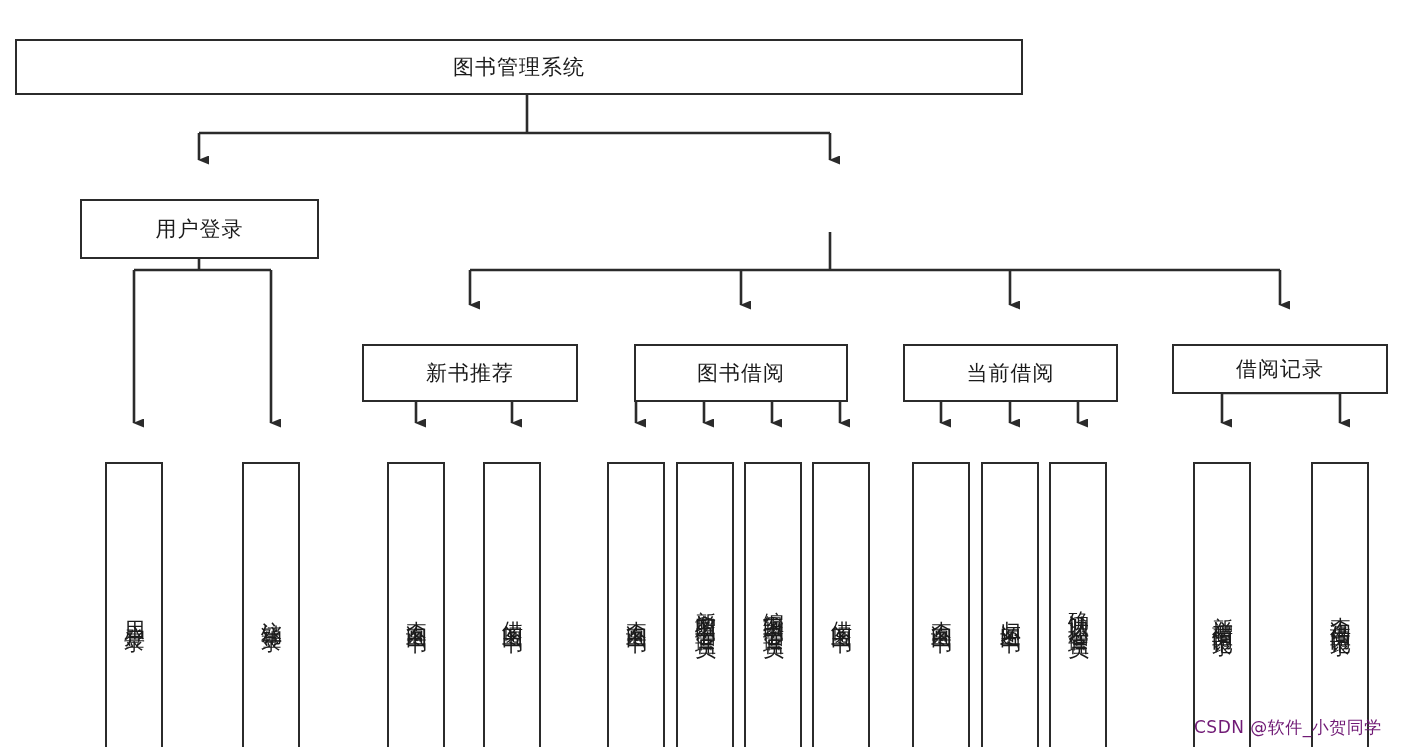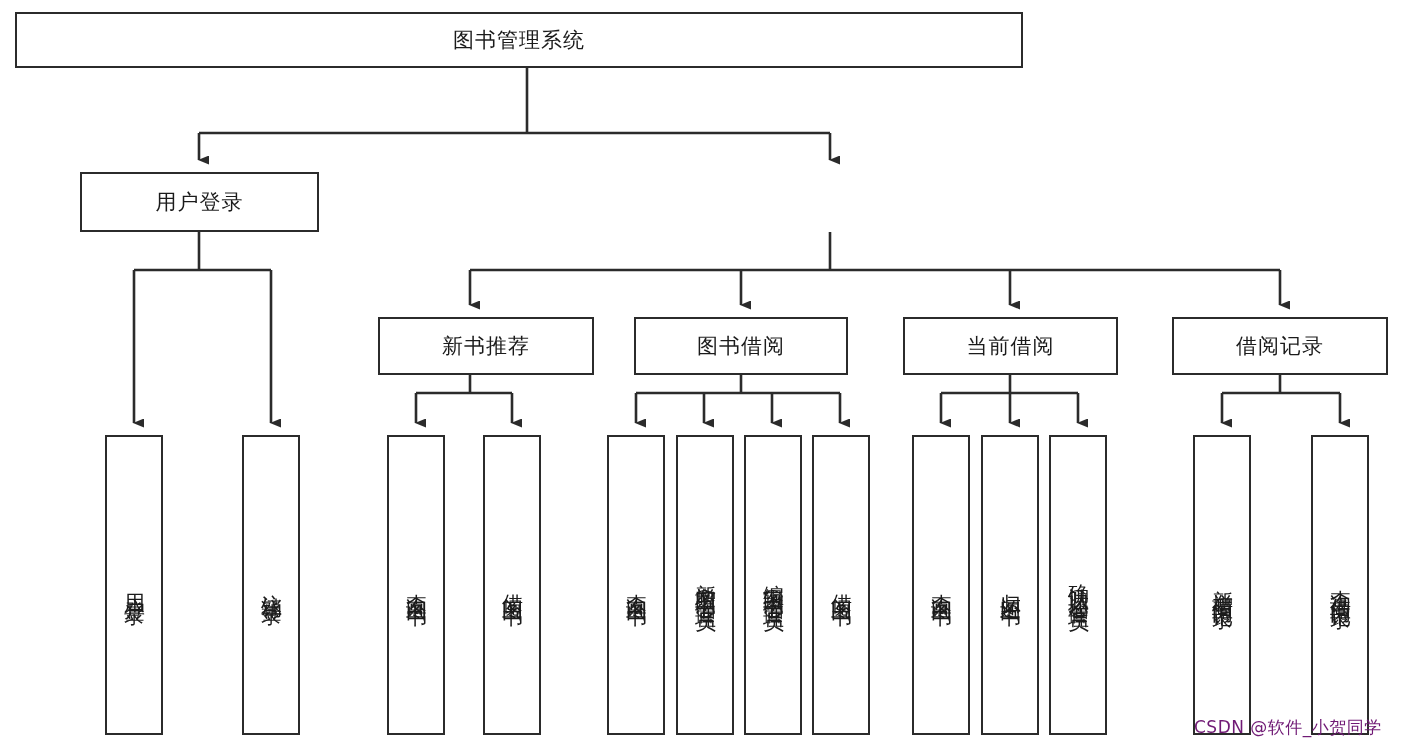--- a/index.html
+++ b/index.html
@@ -28,20 +28,21 @@
   .node {
     position: absolute;
     box-sizing: border-box;
     background: #ffffff;
     border: 2px solid #2b2b2b;
     display: flex;
     align-items: center;
     justify-content: center;
     color: #1b1b1b;
     z-index: 2;
+    margin-top: 27px;
   }
   .node.horiz {
     font-size: 21px;
     letter-spacing: 1px;
   }
   .node.vert {
     writing-mode: vertical-rl;
     text-orientation: upright;
     font-size: 21px;
     letter-spacing: 4px;
@@ -120,30 +121,30 @@
   </svg>
 
   <div class="node horiz" style="left:15px; top:12px; width:1008px; height:56px;">
     <span class="lbl">图书管理系统</span>
   </div>
 
   <div class="node horiz" style="left:80px; top:172px; width:239px; height:60px;">
     <span class="lbl">用户登录</span>
   </div>
 
-  <div class="node horiz" style="left:378px; top:317px; width:216px; height:58px;text-align:right;">
+  <div class="node horiz" style="left:362px; top:317px; width:216px; height:58px;text-align:right;">
     <span class="lbl">新书推荐</span>
   </div>
   <div class="node horiz" style="left:634px; top:317px; width:214px; height:58px;">
     <span class="lbl">图书借阅</span>
   </div>
   <div class="node horiz" style="left:903px; top:317px; width:215px; height:58px;">
     <span class="lbl">当前借阅</span>
   </div>
-  <div class="node horiz" style="left:1172px; top:317px; width:216px; height:58px;">
+  <div class="node horiz" style="left:1172px; top:317px; width:216px; height:50px;">
     <span class="lbl">借阅记录</span>
   </div>
 
   <div class="node vert" style="left:105px; top:435px; width:58px; height:300px;">
     <span class="lbl">用户登录</span>
   </div>
   <div class="node vert" style="left:242px; top:435px; width:58px; height:300px;">
     <span class="lbl">注销登录</span>
   </div>
 

